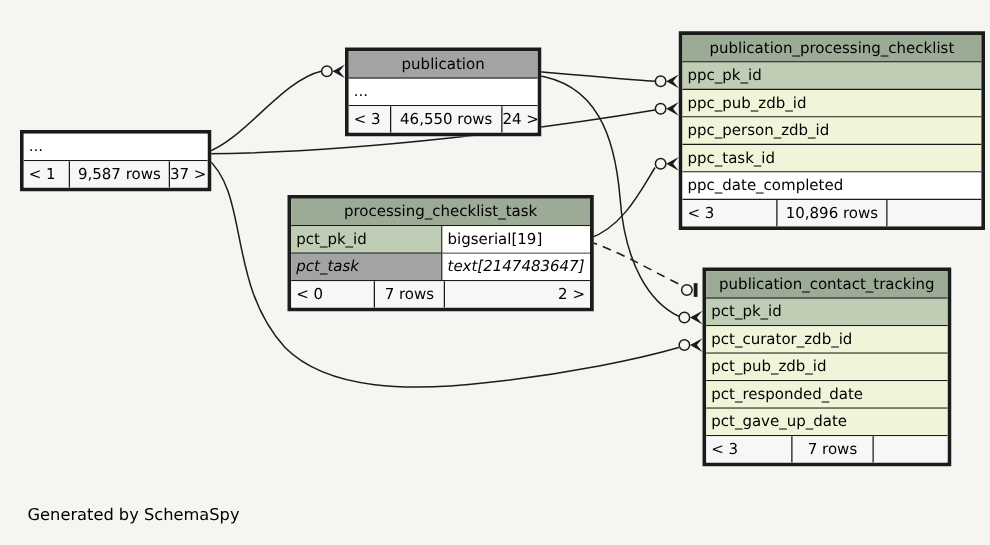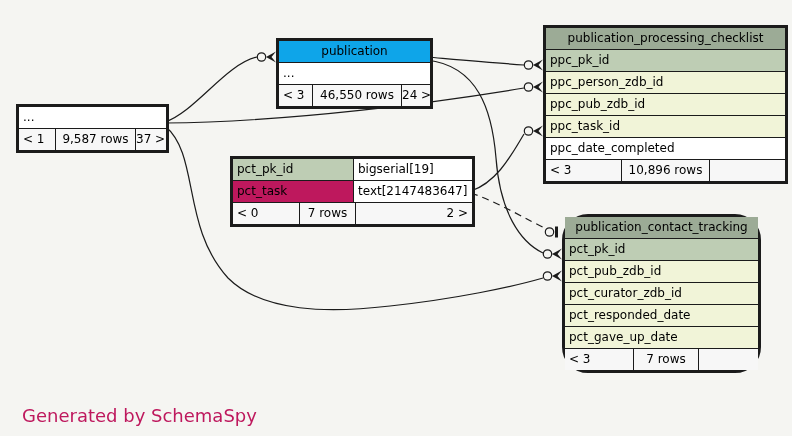--- a/index.html
+++ b/index.html
@@ -34,21 +34,21 @@
   .t-cell.name{flex:1 1 auto;}
   .t-cell.name.fixed{flex:0 0 116px;border-right:1px solid #1b1b1b;}
   .t-cell.type{flex:1 1 auto;}
   .t-footer{display:flex;height:21px;line-height:21px;}
   .f-cell{overflow:hidden;white-space:nowrap;}
   .f-left{padding-left:4px;border-right:1px solid #1b1b1b;}
   .f-center{text-align:center;border-right:1px solid #1b1b1b;}
   .f-right{flex:1 1 auto;text-align:right;padding-right:4px;}
   #note{
     position:absolute;left:22px;top:405px;z-index:2;
-    font-size:18px;color:#be185d;
+    font-size:13px;color:#000000;
   }
 </style>
 </head>
 <body style="background: rgb(245, 245, 242);">
 
 <div id="canvas">
   <svg id="wires" width="792" height="436">
       <g>
         <path d="M165,122 C195,112 226,64 257,57" fill="none" stroke="#1b1b1b" stroke-width="1.2"></path>
         <polygon points="266,57 276,51.5 271.5,57 276,62.5" fill="#1b1b1b"></polygon>
@@ -90,78 +90,79 @@
         <div class="t-row" style="background: rgb(255, 255, 255); border-color: rgb(27, 27, 27);">
           <div class="t-cell name" style="border-color: rgb(27, 27, 27);">...</div>
         </div>
         <div class="t-footer" style="background: rgb(247, 247, 247);">
           <div class="f-cell f-left" style="border-color: rgb(27, 27, 27); flex: 0 0 32px;">&lt; 1</div>
           <div class="f-cell f-center" style="border-color: rgb(27, 27, 27); flex: 0 0 79px;">9,587 rows</div>
           <div class="f-cell f-right" style="border-color: rgb(27, 27, 27);">37 &gt;</div>
         </div>
       </div>
       <div class="db-table" style="left: 276px; top: 23px; width: 151px; border-color: rgb(27, 27, 27);">
-        <div class="t-header" style="background: #0ea5e9; border-color: rgb(27, 27, 27);">publication</div>
+        <div class="t-header" style="background: #a3a3a3; border-color: rgb(27, 27, 27);">publication</div>
         <div class="t-row" style="background: rgb(255, 255, 255); border-color: rgb(27, 27, 27);">
           <div class="t-cell name" style="border-color: rgb(27, 27, 27);">...</div>
         </div>
         <div class="t-footer" style="background: rgb(247, 247, 247);">
           <div class="f-cell f-left" style="border-color: rgb(27, 27, 27); flex: 0 0 29px;">&lt; 3</div>
           <div class="f-cell f-center" style="border-color: rgb(27, 27, 27); flex: 0 0 88px;">46,550 rows</div>
           <div class="f-cell f-right" style="border-color: rgb(27, 27, 27);">24 &gt;</div>
         </div>
       </div>
       <div class="db-table" style="left: 543px; top: 10px; width: 239px; border-color: rgb(27, 27, 27);">
         <div class="t-header" style="background: rgb(156, 171, 150); border-color: rgb(27, 27, 27);">publication_processing_checklist</div>
         <div class="t-row" style="background: rgb(190, 205, 180); border-color: rgb(27, 27, 27);">
           <div class="t-cell name" style="border-color: rgb(27, 27, 27);">ppc_pk_id</div>
         </div>
         <div class="t-row" style="background: rgb(241, 244, 216); border-color: rgb(27, 27, 27);">
-          <div class="t-cell name" style="border-color: rgb(27, 27, 27);">ppc_person_zdb_id</div>
+          <div class="t-cell name" style="border-color: rgb(27, 27, 27);">ppc_pub_zdb_id</div>
         </div>
         <div class="t-row" style="background: rgb(241, 244, 216); border-color: rgb(27, 27, 27);">
-          <div class="t-cell name" style="border-color: rgb(27, 27, 27);">ppc_pub_zdb_id</div>
+          <div class="t-cell name" style="border-color: rgb(27, 27, 27);">ppc_person_zdb_id</div>
         </div>
         <div class="t-row" style="background: rgb(241, 244, 216); border-color: rgb(27, 27, 27);">
           <div class="t-cell name" style="border-color: rgb(27, 27, 27);">ppc_task_id</div>
         </div>
         <div class="t-row" style="background: rgb(255, 255, 255); border-color: rgb(27, 27, 27);">
           <div class="t-cell name" style="border-color: rgb(27, 27, 27);">ppc_date_completed</div>
         </div>
         <div class="t-footer" style="background: rgb(247, 247, 247);">
           <div class="f-cell f-left" style="border-color: rgb(27, 27, 27); flex: 0 0 71px;">&lt; 3</div>
           <div class="f-cell f-center" style="border-color: rgb(27, 27, 27); flex: 0 0 87px;">10,896 rows</div>
           <div class="f-cell f-right" style="border-color: rgb(27, 27, 27);"></div>
         </div>
       </div>
       <div class="db-table emphasized" style="left: 232px; top: 158px; width: 239px; border-color: rgb(27, 27, 27);">
+        <div class="t-header" style="background: rgb(156, 171, 150); border-color: rgb(27, 27, 27);">processing_checklist_task</div>
         <div class="t-row" style="background: rgb(190, 205, 180); border-color: rgb(27, 27, 27);">
           <div class="t-cell name fixed" style="border-color: rgb(27, 27, 27);">pct_pk_id</div>
           <div class="t-cell type" style="background: rgb(255, 255, 255);">bigserial[19]</div>
         </div>
-        <div class="t-row" style="background: #be185d; border-color: rgb(27, 27, 27);">
+        <div class="t-row" style="background: #a3a3a3; border-color: rgb(27, 27, 27); font-style: italic;">
           <div class="t-cell name fixed" style="border-color: rgb(27, 27, 27);">pct_task</div>
           <div class="t-cell type" style="background: rgb(255, 255, 255);">text[2147483647]</div>
         </div>
         <div class="t-footer" style="background: rgb(247, 247, 247);">
           <div class="f-cell f-left" style="border-color: rgb(27, 27, 27); flex: 0 0 62px;">&lt; 0</div>
           <div class="f-cell f-center" style="border-color: rgb(27, 27, 27); flex: 0 0 55px;">7 rows</div>
           <div class="f-cell f-right" style="border-color: rgb(27, 27, 27);">2 &gt;</div>
         </div>
       </div>
-      <div class="db-table" style="left: 562px; top: 199px; width: 193px; border-color: rgb(27, 27, 27); border-radius: 26px;">
+      <div class="db-table" style="left: 562px; top: 199px; width: 193px; border-color: rgb(27, 27, 27);">
         <div class="t-header" style="background: rgb(156, 171, 150); border-color: rgb(27, 27, 27);">publication_contact_tracking</div>
         <div class="t-row" style="background: rgb(190, 205, 180); border-color: rgb(27, 27, 27);">
           <div class="t-cell name" style="border-color: rgb(27, 27, 27);">pct_pk_id</div>
         </div>
         <div class="t-row" style="background: rgb(241, 244, 216); border-color: rgb(27, 27, 27);">
-          <div class="t-cell name" style="border-color: rgb(27, 27, 27);">pct_pub_zdb_id</div>
+          <div class="t-cell name" style="border-color: rgb(27, 27, 27);">pct_curator_zdb_id</div>
         </div>
         <div class="t-row" style="background: rgb(241, 244, 216); border-color: rgb(27, 27, 27);">
-          <div class="t-cell name" style="border-color: rgb(27, 27, 27);">pct_curator_zdb_id</div>
+          <div class="t-cell name" style="border-color: rgb(27, 27, 27);">pct_pub_zdb_id</div>
         </div>
         <div class="t-row" style="background: rgb(241, 244, 216); border-color: rgb(27, 27, 27); justify-content: center;">
           <div class="t-cell name" style="border-color: rgb(27, 27, 27);">pct_responded_date</div>
         </div>
         <div class="t-row" style="background: rgb(241, 244, 216); border-color: rgb(27, 27, 27);">
           <div class="t-cell name" style="border-color: rgb(27, 27, 27);">pct_gave_up_date</div>
         </div>
         <div class="t-footer" style="background: rgb(247, 247, 247);">
           <div class="f-cell f-left" style="border-color: rgb(27, 27, 27); flex: 0 0 64px;">&lt; 3</div>
           <div class="f-cell f-center" style="border-color: rgb(27, 27, 27); flex: 0 0 64px;">7 rows</div>

